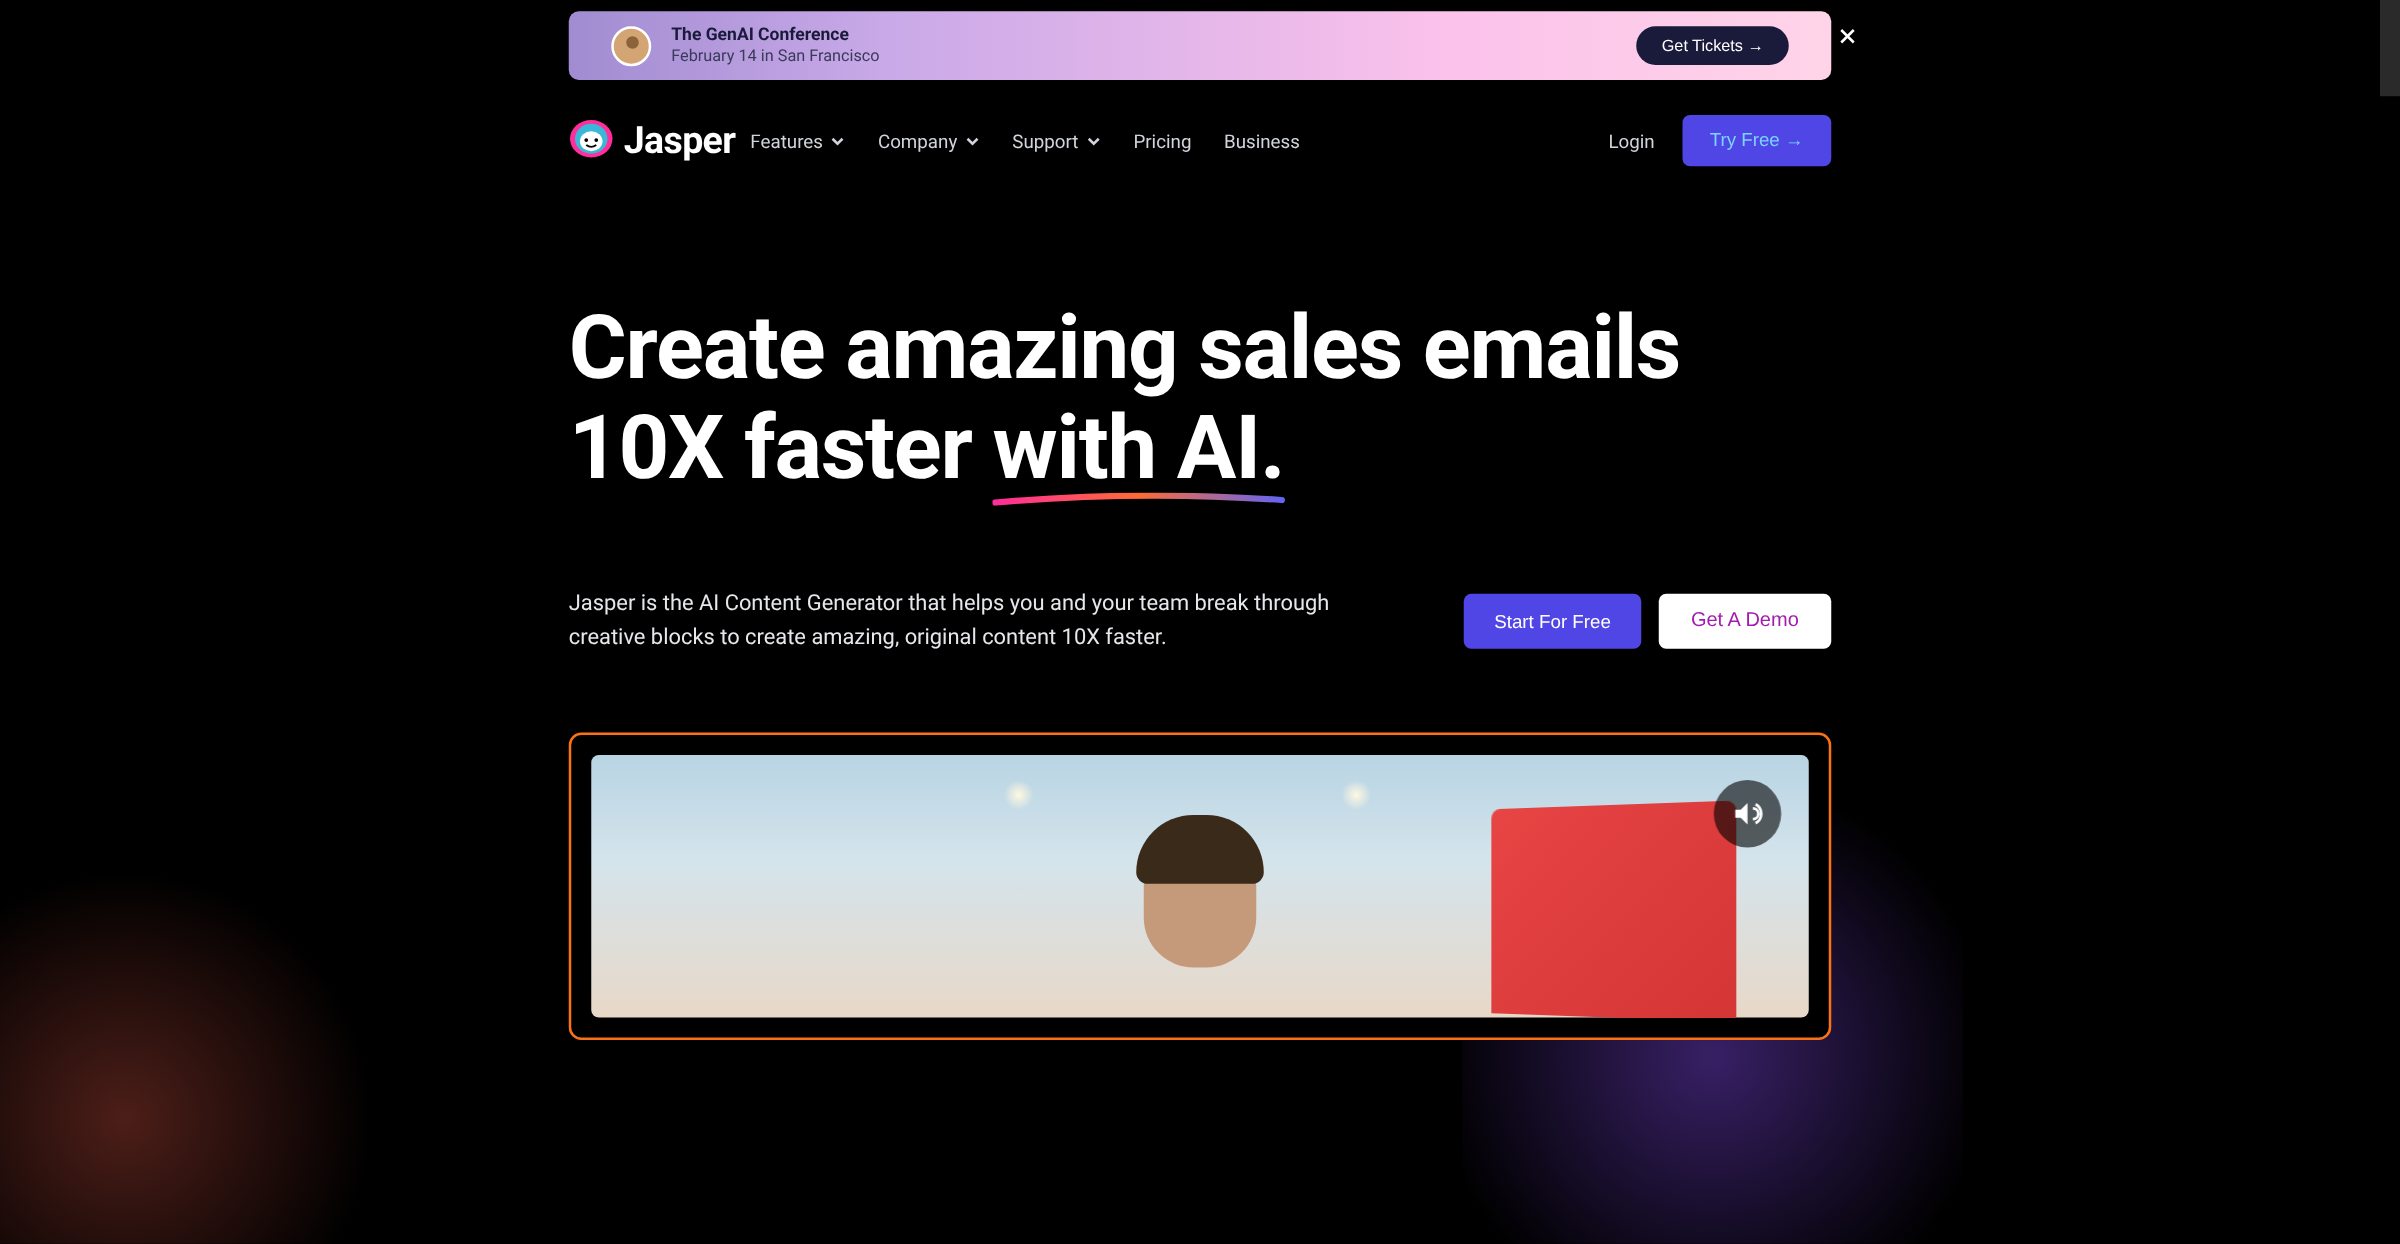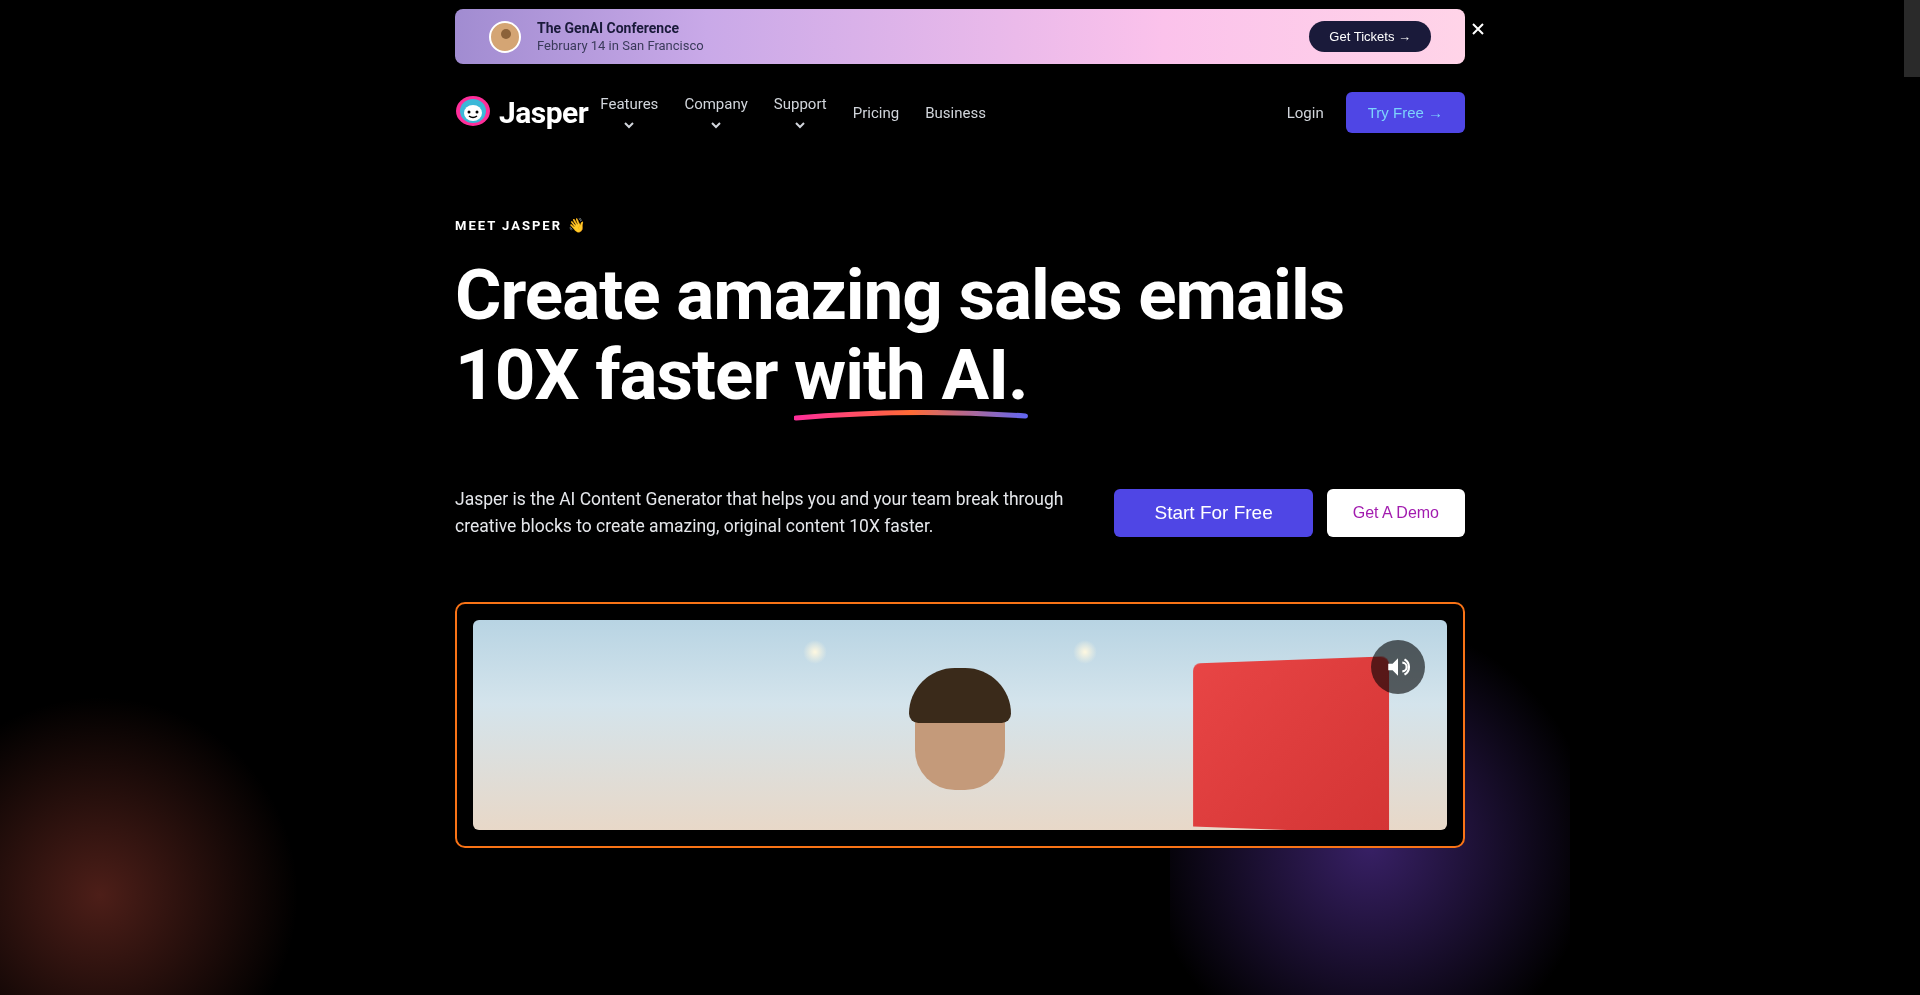--- a/index.html
+++ b/index.html
@@ -165,21 +165,20 @@
       align-items: center;
     }
     
     .nav-item {
       display: flex;
       align-items: center;
       gap: 6px;
       color: #d1d5db;
       font-size: 15px;
       cursor: pointer;
-      flex-direction: column;
     }
     
     .chevron-icon {
       width: 12px;
       height: 12px;
     }
     
     .nav-right {
       margin-left: auto;
       display: flex;
@@ -261,22 +260,22 @@
     .hero-ctas {
       display: flex;
       gap: 14px;
     }
     
     .start-btn {
       background: #4f46e5;
       color: #fff;
       border: none;
       border-radius: 6px;
-      padding: 13px 40px;
-      font-size: 19px;
+      padding: 13px 24px;
+      font-size: 15px;
       font-weight: 500;
       cursor: pointer;
       white-space: nowrap;
     }
     
     .demo-btn {
       background: #fff;
       color: #a21caf;
       border: none;
       border-radius: 6px;
@@ -439,24 +438,20 @@
       </div>
     </div>
 
     <div class="nav-right">
       <a class="login-link">Login</a>
       <button class="try-free-btn">Try Free →</button>
     </div>
   </nav>
 
   <section class="hero">
-    <div class="meet-label">
-      <span>MEET JASPER</span>
-      <span class="wave-emoji">👋</span>
-    </div>
 
     <h1 class="hero-title">
       <span>Create amazing sales emails</span><br>
       <span>10X faster </span><span class="underline-wrap"><span>with AI.</span><svg class="underline-svg" viewBox="0 0 220 12" preserveAspectRatio="none">
             <path d="M2 8 Q 110 -2 218 6" stroke="url(#ug)" stroke-width="5" fill="none" stroke-linecap="round"></path>
             <defs>
               <linearGradient id="ug" x1="0" x2="1" y1="0" y2="0">
                 <stop offset="0%" stop-color="#ff2e9a"></stop>
                 <stop offset="50%" stop-color="#ff6b35"></stop>
                 <stop offset="100%" stop-color="#6366f1"></stop>

